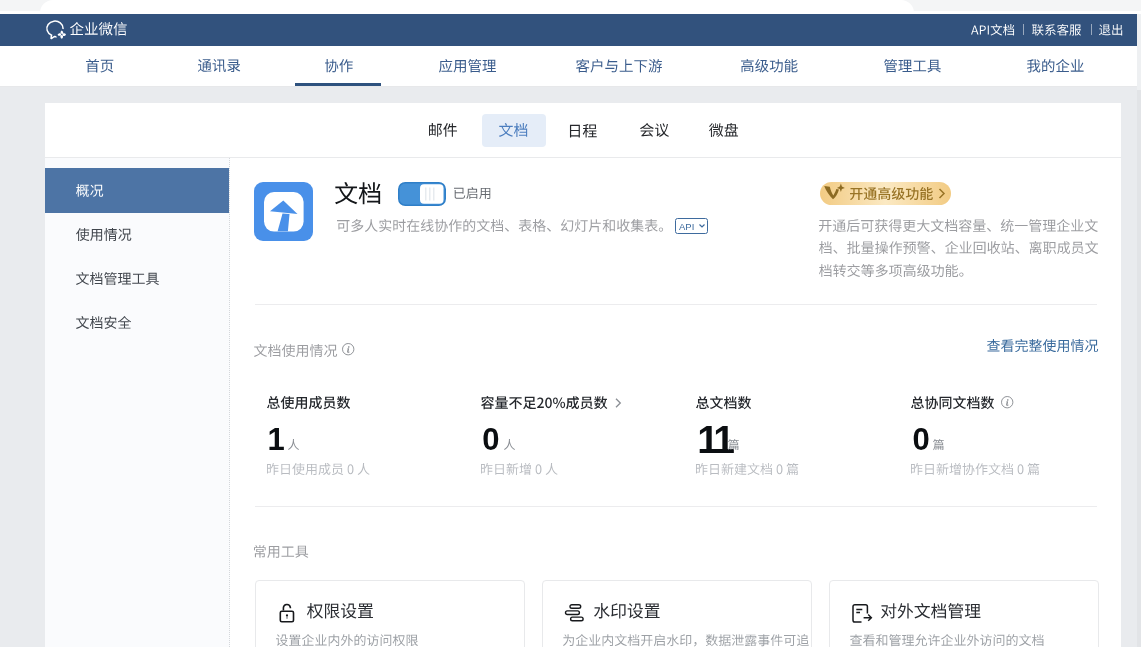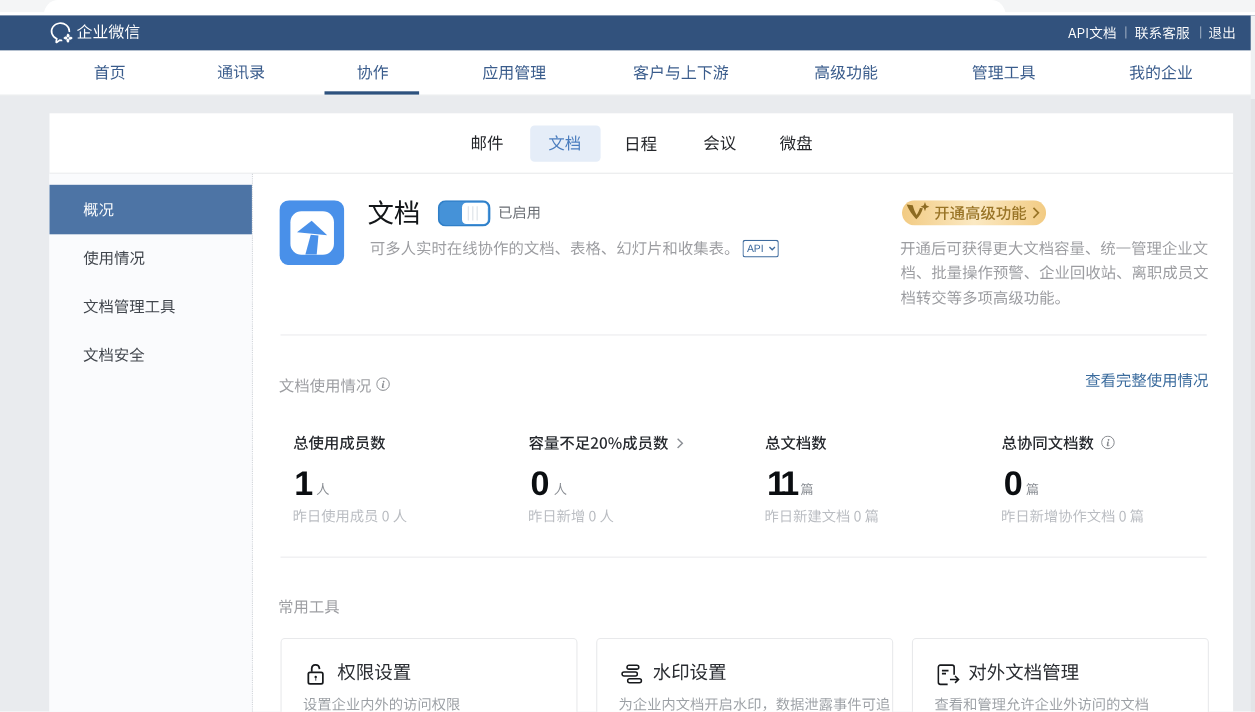--- a/index.html
+++ b/index.html
@@ -178,21 +178,21 @@
 <div class="ab" style="left:482.2px;top:427.5px;font-size:31px;font-weight:700;color:#0b0e11;line-height:24px;letter-spacing:-0.5px">0</div>
 <svg style="position:absolute;left:502.3px;top:437.3px;overflow:visible" width="15" height="15">
     <path transform="translate(1.48,12.04)" d="M5.5 -10.0C5.4 -8.2 5.5 -2.3 0.5 0.2C0.8 0.4 1.1 0.7 1.2 0.9C4.2 -0.7 5.5 -3.3 6.0 -5.8C6.6 -3.5 7.9 -0.6 10.9 0.9C11.1 0.6 11.3 0.3 11.6 0.1C7.3 -1.8 6.6 -6.8 6.4 -8.3C6.5 -9.0 6.5 -9.6 6.5 -10.0Z" fill="#8a8e94"></path>
   </svg>
 <svg style="position:absolute;left:479.2px;top:460.5px;overflow:visible" width="81" height="16">
     <path transform="translate(1.01,12.97)" d="M6.9 -10.9C6.5 -9.2 5.8 -7.4 4.9 -6.3C5.1 -6.1 5.4 -5.7 5.6 -5.5C6.1 -6.2 6.5 -7.0 6.9 -7.9H7.7V1.0H8.7V-2.3H12.4V-3.2H8.7V-5.2H12.2V-6.1H8.7V-7.9H12.5V-8.8H7.3C7.5 -9.4 7.7 -10.1 7.9 -10.7ZM3.9 -5.3V-2.3H1.9V-5.3ZM3.9 -6.2H1.9V-9.0H3.9ZM1.0 -9.9V-0.4H1.9V-1.4H4.8V-9.9Z M16.3 -4.6H22.8V-0.9H16.3ZM16.3 -5.5V-9.1H22.8V-5.5ZM15.3 -10.0V0.9H16.3V0.1H22.8V0.8H23.8V-10.0Z M30.7 -2.8C31.1 -2.1 31.5 -1.2 31.7 -0.7L32.4 -1.1C32.2 -1.6 31.8 -2.5 31.3 -3.1ZM27.8 -3.1C27.5 -2.3 27.1 -1.5 26.5 -0.9C26.7 -0.8 27.1 -0.5 27.2 -0.4C27.7 -1.0 28.2 -1.9 28.5 -2.9ZM33.2 -9.7V-5.2C33.2 -3.5 33.1 -1.2 32.0 0.3C32.2 0.4 32.6 0.7 32.7 0.9C33.9 -0.8 34.1 -3.3 34.1 -5.2V-5.6H36.1V1.0H37.0V-5.6H38.5V-6.5H34.1V-9.0C35.5 -9.2 37.0 -9.6 38.1 -10.0L37.3 -10.7C36.3 -10.3 34.6 -9.9 33.2 -9.7ZM28.8 -10.8C29.0 -10.4 29.2 -9.9 29.4 -9.6H26.8V-8.7H32.5V-9.6H30.4C30.2 -10.0 29.9 -10.5 29.7 -11.0ZM30.9 -8.7C30.7 -8.1 30.4 -7.2 30.2 -6.6H26.6V-5.8H29.3V-4.4H26.6V-3.5H29.3V-0.2C29.3 -0.1 29.2 -0.1 29.1 -0.1C29.0 -0.1 28.6 -0.1 28.1 -0.1C28.2 0.2 28.4 0.5 28.4 0.8C29.0 0.8 29.5 0.8 29.8 0.6C30.1 0.5 30.2 0.2 30.2 -0.2V-3.5H32.6V-4.4H30.2V-5.8H32.7V-6.6H31.1C31.3 -7.1 31.6 -7.8 31.8 -8.5ZM27.6 -8.5C27.9 -7.9 28.1 -7.1 28.1 -6.6L29.0 -6.8C28.9 -7.3 28.7 -8.1 28.4 -8.6Z M45.1 -7.7C45.4 -7.2 45.8 -6.4 45.9 -5.9L46.5 -6.1C46.4 -6.6 46.0 -7.4 45.6 -8.0ZM49.0 -8.0C48.8 -7.4 48.3 -6.6 48.0 -6.1L48.5 -5.8C48.8 -6.3 49.3 -7.1 49.7 -7.7ZM39.5 -1.7 39.8 -0.7C40.9 -1.1 42.2 -1.7 43.5 -2.2L43.3 -3.0L42.0 -2.5V-6.8H43.3V-7.7H42.0V-10.8H41.1V-7.7H39.7V-6.8H41.1V-2.2ZM44.7 -10.5C45.1 -10.1 45.5 -9.4 45.7 -9.0L46.5 -9.5C46.3 -9.8 45.9 -10.5 45.6 -10.9ZM43.8 -9.0V-4.7H50.8V-9.0H49.0C49.4 -9.5 49.8 -10.1 50.1 -10.6L49.1 -10.9C48.9 -10.4 48.4 -9.6 48.0 -9.0ZM44.7 -8.3H46.9V-5.4H44.7ZM47.7 -8.3H49.9V-5.4H47.7ZM45.4 -1.3H49.3V-0.4H45.4ZM45.4 -2.1V-3.2H49.3V-2.1ZM44.5 -3.9V1.0H45.4V0.4H49.3V1.0H50.2V-3.9Z M58.5 0.2C60.3 0.2 61.5 -1.5 61.5 -4.8C61.5 -8.1 60.3 -9.7 58.5 -9.7C56.7 -9.7 55.6 -8.1 55.6 -4.8C55.6 -1.5 56.7 0.2 58.5 0.2ZM58.5 -0.8C57.4 -0.8 56.7 -2.0 56.7 -4.8C56.7 -7.6 57.4 -8.8 58.5 -8.8C59.6 -8.8 60.3 -7.6 60.3 -4.8C60.3 -2.0 59.6 -0.8 58.5 -0.8Z M71.0 -10.9C70.9 -8.9 71.0 -2.5 65.6 0.2C65.9 0.4 66.2 0.7 66.4 1.0C69.6 -0.7 71.0 -3.6 71.6 -6.2C72.2 -3.8 73.6 -0.6 76.9 0.9C77.0 0.7 77.3 0.3 77.6 0.1C73.0 -1.9 72.2 -7.4 72.0 -9.0C72.0 -9.7 72.1 -10.4 72.1 -10.9Z" fill="#b9bcc1"></path>
   </svg>
 <svg style="position:absolute;left:694.2px;top:393.9px;overflow:visible" width="59" height="17">
     <path transform="translate(1.47,13.94)" d="M10.5 -3.0C11.3 -2.0 12.2 -0.7 12.4 0.2L13.5 -0.5C13.2 -1.4 12.4 -2.6 11.6 -3.6ZM3.9 -3.4V-0.7C3.9 0.7 4.3 1.0 6.2 1.0C6.5 1.0 8.7 1.0 9.1 1.0C10.5 1.0 11.0 0.6 11.1 -1.1C10.8 -1.1 10.2 -1.3 9.9 -1.5C9.8 -0.4 9.7 -0.2 9.0 -0.2C8.5 -0.2 6.7 -0.2 6.3 -0.2C5.4 -0.2 5.2 -0.2 5.2 -0.7V-3.4ZM1.8 -3.2C1.5 -2.1 1.1 -0.9 0.5 -0.2L1.8 0.4C2.4 -0.4 2.8 -1.8 3.0 -3.0ZM3.9 -7.8H10.1V-5.6H3.9ZM2.5 -9.0V-4.4H6.7L5.8 -3.7C6.7 -3.0 7.7 -2.1 8.2 -1.4L9.2 -2.3C8.7 -2.9 7.7 -3.8 6.8 -4.4H11.6V-9.0H9.5C9.9 -9.7 10.4 -10.5 10.8 -11.3L9.4 -11.8C9.1 -11.0 8.5 -9.9 8.0 -9.0H5.3L6.1 -9.4C5.8 -10.1 5.2 -11.1 4.6 -11.8L3.5 -11.3C4.0 -10.6 4.5 -9.7 4.8 -9.0Z M19.9 -11.5C20.2 -10.8 20.6 -10.0 20.8 -9.4H14.7V-8.1H16.9C17.7 -6.0 18.7 -4.3 20.1 -2.8C18.6 -1.6 16.7 -0.7 14.4 -0.1C14.7 0.2 15.1 0.8 15.3 1.1C17.6 0.4 19.5 -0.5 21.0 -1.9C22.6 -0.5 24.4 0.5 26.7 1.1C26.9 0.7 27.3 0.1 27.6 -0.2C25.4 -0.7 23.6 -1.6 22.1 -2.8C23.4 -4.2 24.4 -6.0 25.2 -8.1H27.4V-9.4H21.0L22.3 -9.8C22.1 -10.4 21.7 -11.3 21.3 -11.9ZM21.1 -3.7C19.9 -5.0 18.9 -6.5 18.2 -8.1H23.7C23.1 -6.4 22.2 -4.9 21.1 -3.7Z M39.8 -10.9C39.5 -9.9 39.0 -8.4 38.5 -7.5L39.5 -7.2C40.0 -8.1 40.6 -9.4 41.1 -10.6ZM33.5 -10.5C33.9 -9.5 34.5 -8.2 34.7 -7.3L35.8 -7.8C35.6 -8.6 35.0 -9.9 34.6 -10.9ZM30.6 -11.8V-8.9H28.6V-7.6H30.4C30.0 -5.8 29.1 -3.7 28.3 -2.6C28.5 -2.3 28.8 -1.7 29.0 -1.4C29.6 -2.2 30.1 -3.6 30.6 -5.0V1.2H31.8V-5.5C32.2 -4.8 32.6 -4.1 32.8 -3.6L33.6 -4.6C33.4 -5.0 32.2 -6.6 31.8 -7.1V-7.6H33.5V-8.9H31.8V-11.8ZM33.2 -1.0V0.3H39.6V1.0H40.9V-6.6H37.9V-11.8H36.6V-6.6H33.5V-5.4H39.6V-3.8H33.7V-2.6H39.6V-1.0Z M48.1 -11.6C47.9 -11.1 47.4 -10.3 47.1 -9.8L47.9 -9.4C48.3 -9.8 48.8 -10.5 49.2 -11.1ZM43.1 -11.1C43.5 -10.6 43.8 -9.8 43.9 -9.3L44.9 -9.7C44.8 -10.2 44.4 -11.0 44.1 -11.5ZM47.5 -3.5C47.2 -2.9 46.8 -2.3 46.4 -1.9C45.9 -2.1 45.4 -2.3 45.0 -2.5L45.5 -3.5ZM43.4 -2.1C44.0 -1.8 44.8 -1.5 45.4 -1.1C44.6 -0.6 43.6 -0.2 42.5 0.1C42.7 0.3 43.0 0.8 43.1 1.1C44.4 0.7 45.5 0.2 46.5 -0.5C47.0 -0.3 47.4 -0.0 47.7 0.2L48.5 -0.7C48.2 -0.9 47.8 -1.1 47.4 -1.3C48.1 -2.1 48.7 -3.1 49.0 -4.4L48.3 -4.6L48.1 -4.6H46.0L46.3 -5.2L45.1 -5.5C45.0 -5.2 44.9 -4.9 44.8 -4.6H42.9V-3.5H44.2C43.9 -3.0 43.6 -2.5 43.4 -2.1ZM45.4 -11.8V-9.3H42.7V-8.2H45.0C44.4 -7.4 43.4 -6.6 42.4 -6.3C42.7 -6.0 43.0 -5.6 43.1 -5.3C43.9 -5.7 44.8 -6.4 45.4 -7.1V-5.6H46.7V-7.4C47.3 -6.9 48.0 -6.3 48.3 -6.0L49.1 -7.0C48.8 -7.2 47.7 -7.8 47.0 -8.2H49.4V-9.3H46.7V-11.8ZM50.7 -11.7C50.4 -9.3 49.7 -6.9 48.6 -5.4C48.9 -5.2 49.4 -4.8 49.6 -4.6C49.9 -5.1 50.2 -5.6 50.5 -6.1C50.8 -4.9 51.1 -3.8 51.6 -2.8C50.8 -1.5 49.8 -0.5 48.3 0.2C48.5 0.4 48.9 1.0 49.0 1.2C50.4 0.5 51.5 -0.4 52.2 -1.6C52.9 -0.5 53.8 0.4 54.8 1.1C55.0 0.7 55.4 0.3 55.7 0.0C54.5 -0.6 53.7 -1.6 53.0 -2.8C53.7 -4.2 54.1 -5.9 54.4 -7.9H55.3V-9.2H51.5C51.6 -9.9 51.8 -10.7 51.9 -11.6ZM53.2 -7.9C53.0 -6.5 52.7 -5.2 52.3 -4.2C51.8 -5.3 51.5 -6.6 51.2 -7.9Z" fill="#25282d"></path>
   </svg>
-<div class="ab" style="left:697.2px;top:427.5px;font-size:31px;font-weight:700;color:#0b0e11;line-height:24px;letter-spacing:-3.5px">11</div>
+<div class="ab" style="left:697.2px;top:427.5px;font-size:39px;font-weight:700;color:#0b0e11;line-height:24px;letter-spacing:-3.5px">11</div>
 <svg style="position:absolute;left:726.2px;top:437.2px;overflow:visible" width="15" height="15">
     <path transform="translate(1.62,12.14)" d="M2.9 -3.3V0.9H3.7V-1.0H5.2V0.7H6.0V-1.0H7.6V0.7H8.3V-1.0H9.9V0.1C9.9 0.2 9.9 0.3 9.8 0.3C9.6 0.3 9.2 0.3 8.6 0.3C8.7 0.5 8.8 0.7 8.9 0.9C9.6 0.9 10.1 0.9 10.4 0.8C10.7 0.7 10.8 0.5 10.8 0.1V-3.3ZM3.7 -1.7V-2.6H5.2V-1.7ZM9.9 -1.7H8.3V-2.6H9.9ZM6.0 -1.7V-2.6H7.6V-1.7ZM2.8 -6.0H9.6V-4.8H2.8V-4.8ZM5.5 -7.4C5.6 -7.2 5.8 -6.9 5.9 -6.7H2.8L2.0 -6.7V-4.8C2.0 -3.2 1.8 -1.2 0.5 0.4C0.7 0.5 1.0 0.8 1.2 1.0C2.4 -0.6 2.7 -2.4 2.8 -4.1H10.5V-6.7H7.0C6.8 -7.0 6.5 -7.4 6.3 -7.6C6.5 -7.9 6.8 -8.1 7.0 -8.4H8.0C8.3 -8.0 8.7 -7.5 8.8 -7.1L9.6 -7.5C9.5 -7.7 9.3 -8.1 9.0 -8.4H11.2V-9.1H7.4C7.5 -9.4 7.7 -9.7 7.8 -9.9L6.9 -10.1C6.6 -9.2 6.0 -8.4 5.2 -7.8C5.4 -7.7 5.6 -7.6 5.7 -7.5ZM2.2 -10.1C1.8 -9.1 1.1 -8.0 0.4 -7.3C0.6 -7.2 1.0 -7.0 1.1 -6.8C1.5 -7.3 1.9 -7.8 2.3 -8.4H3.0C3.2 -8.0 3.4 -7.5 3.5 -7.2L4.3 -7.4C4.2 -7.7 4.1 -8.1 3.9 -8.4H5.8V-9.1H2.7C2.8 -9.4 2.9 -9.7 3.0 -9.9Z" fill="#8a8e94"></path>
   </svg>
 <svg style="position:absolute;left:694.2px;top:460.5px;overflow:visible" width="106" height="16">
     <path transform="translate(1.01,13.01)" d="M6.9 -10.9C6.5 -9.2 5.8 -7.4 4.9 -6.3C5.1 -6.1 5.4 -5.7 5.6 -5.5C6.1 -6.2 6.5 -7.0 6.9 -7.9H7.7V1.0H8.7V-2.3H12.4V-3.2H8.7V-5.2H12.2V-6.1H8.7V-7.9H12.5V-8.8H7.3C7.5 -9.4 7.7 -10.1 7.9 -10.7ZM3.9 -5.3V-2.3H1.9V-5.3ZM3.9 -6.2H1.9V-9.0H3.9ZM1.0 -9.9V-0.4H1.9V-1.4H4.8V-9.9Z M16.3 -4.6H22.8V-0.9H16.3ZM16.3 -5.5V-9.1H22.8V-5.5ZM15.3 -10.0V0.9H16.3V0.1H22.8V0.8H23.8V-10.0Z M30.7 -2.8C31.1 -2.1 31.5 -1.2 31.7 -0.7L32.4 -1.1C32.2 -1.6 31.8 -2.5 31.3 -3.1ZM27.8 -3.1C27.5 -2.3 27.1 -1.5 26.5 -0.9C26.7 -0.8 27.1 -0.5 27.2 -0.4C27.7 -1.0 28.2 -1.9 28.5 -2.9ZM33.2 -9.7V-5.2C33.2 -3.5 33.1 -1.2 32.0 0.3C32.2 0.4 32.6 0.7 32.7 0.9C33.9 -0.8 34.1 -3.3 34.1 -5.2V-5.6H36.1V1.0H37.0V-5.6H38.5V-6.5H34.1V-9.0C35.5 -9.2 37.0 -9.6 38.1 -10.0L37.3 -10.7C36.3 -10.3 34.6 -9.9 33.2 -9.7ZM28.8 -10.8C29.0 -10.4 29.2 -9.9 29.4 -9.6H26.8V-8.7H32.5V-9.6H30.4C30.2 -10.0 29.9 -10.5 29.7 -11.0ZM30.9 -8.7C30.7 -8.1 30.4 -7.2 30.2 -6.6H26.6V-5.8H29.3V-4.4H26.6V-3.5H29.3V-0.2C29.3 -0.1 29.2 -0.1 29.1 -0.1C29.0 -0.1 28.6 -0.1 28.1 -0.1C28.2 0.2 28.4 0.5 28.4 0.8C29.0 0.8 29.5 0.8 29.8 0.6C30.1 0.5 30.2 0.2 30.2 -0.2V-3.5H32.6V-4.4H30.2V-5.8H32.7V-6.6H31.1C31.3 -7.1 31.6 -7.8 31.8 -8.5ZM27.6 -8.5C27.9 -7.9 28.1 -7.1 28.1 -6.6L29.0 -6.8C28.9 -7.3 28.7 -8.1 28.4 -8.6Z M44.1 -9.8V-9.0H46.6V-8.1H43.3V-7.3H46.6V-6.3H44.0V-5.5H46.6V-4.5H43.9V-3.7H46.6V-2.7H43.4V-1.9H46.6V-0.6H47.5V-1.9H51.2V-2.7H47.5V-3.7H50.7V-4.5H47.5V-5.5H50.4V-7.3H51.3V-8.1H50.4V-9.8H47.5V-10.9H46.6V-9.8ZM47.5 -7.3H49.5V-6.3H47.5ZM47.5 -8.1V-9.0H49.5V-8.1ZM40.3 -5.1C40.3 -5.3 40.6 -5.4 40.8 -5.5H42.4C42.2 -4.4 41.9 -3.4 41.6 -2.5C41.2 -3.0 41.0 -3.7 40.7 -4.5L40.0 -4.2C40.3 -3.1 40.7 -2.3 41.2 -1.6C40.7 -0.8 40.2 -0.1 39.5 0.4C39.7 0.5 40.1 0.9 40.2 1.0C40.8 0.6 41.4 -0.1 41.8 -0.9C43.2 0.4 45.1 0.7 47.5 0.7H51.1C51.2 0.5 51.4 0.0 51.5 -0.2C50.8 -0.2 48.0 -0.2 47.5 -0.2C45.3 -0.2 43.5 -0.5 42.2 -1.7C42.8 -2.9 43.1 -4.4 43.3 -6.3L42.8 -6.4L42.6 -6.4H41.5C42.1 -7.4 42.8 -8.6 43.4 -9.9L42.8 -10.3L42.5 -10.1H39.8V-9.2H42.1C41.6 -8.1 40.9 -7.0 40.7 -6.7C40.4 -6.3 40.1 -6.0 39.9 -5.9C40.0 -5.7 40.2 -5.3 40.3 -5.1Z M57.5 -10.7C57.9 -10.1 58.3 -9.2 58.5 -8.7L59.5 -9.0C59.4 -9.5 58.9 -10.4 58.5 -11.0ZM52.6 -8.6V-7.7H54.7C55.4 -5.7 56.5 -4.0 57.8 -2.6C56.4 -1.4 54.6 -0.5 52.5 0.1C52.7 0.3 53.0 0.8 53.1 1.0C55.2 0.3 57.1 -0.6 58.5 -1.9C60.0 -0.6 61.8 0.4 63.9 0.9C64.1 0.7 64.3 0.3 64.6 0.1C62.5 -0.5 60.7 -1.4 59.3 -2.6C60.6 -4.0 61.6 -5.6 62.3 -7.7H64.4V-8.6ZM58.6 -3.3C57.3 -4.5 56.4 -6.0 55.7 -7.7H61.2C60.6 -5.9 59.7 -4.5 58.6 -3.3Z M76.1 -10.1C75.8 -9.1 75.2 -7.8 74.8 -6.9L75.6 -6.7C76.0 -7.5 76.6 -8.7 77.0 -9.8ZM70.2 -9.8C70.6 -8.8 71.1 -7.6 71.3 -6.8L72.2 -7.1C71.9 -7.9 71.4 -9.1 71.0 -10.1ZM67.5 -10.9V-8.1H65.6V-7.2H67.4C67.0 -5.4 66.1 -3.4 65.3 -2.3C65.5 -2.1 65.7 -1.7 65.8 -1.4C66.5 -2.3 67.1 -3.7 67.5 -5.2V1.0H68.4V-5.5C68.8 -4.9 69.3 -4.1 69.5 -3.6L70.1 -4.4C69.9 -4.7 68.8 -6.3 68.4 -6.7V-7.2H70.1V-8.1H68.4V-10.9ZM69.8 -0.8V0.1H75.9V0.9H76.9V-6.1H74.0V-10.9H73.1V-6.1H70.1V-5.2H75.9V-3.5H70.3V-2.6H75.9V-0.8Z M84.5 0.2C86.3 0.2 87.5 -1.5 87.5 -4.8C87.5 -8.1 86.3 -9.7 84.5 -9.7C82.7 -9.7 81.6 -8.1 81.6 -4.8C81.6 -1.5 82.7 0.2 84.5 0.2ZM84.5 -0.8C83.4 -0.8 82.7 -2.0 82.7 -4.8C82.7 -7.6 83.4 -8.8 84.5 -8.8C85.6 -8.8 86.3 -7.6 86.3 -4.8C86.3 -2.0 85.6 -0.8 84.5 -0.8Z M94.1 -3.6V1.0H95.0V-1.1H96.7V0.7H97.5V-1.1H99.2V0.7H100.0V-1.1H101.8V0.1C101.8 0.3 101.8 0.3 101.6 0.3C101.5 0.3 101.0 0.3 100.4 0.3C100.5 0.5 100.6 0.8 100.7 1.0C101.4 1.0 102.0 1.0 102.3 0.9C102.6 0.8 102.7 0.6 102.7 0.1V-3.6ZM95.0 -1.8V-2.9H96.7V-1.8ZM101.8 -1.8H100.0V-2.9H101.8ZM97.5 -1.8V-2.9H99.2V-1.8ZM94.1 -6.5H101.5V-5.2H94.1V-5.2ZM97.0 -8.0C97.1 -7.8 97.3 -7.5 97.5 -7.2H94.1L93.2 -7.3V-5.3C93.2 -3.5 93.0 -1.3 91.6 0.4C91.8 0.6 92.2 0.9 92.3 1.0C93.7 -0.6 94.0 -2.6 94.1 -4.4H102.4V-7.2H98.6C98.4 -7.6 98.1 -8.0 97.9 -8.3C98.1 -8.5 98.4 -8.8 98.6 -9.1H99.7C100.1 -8.7 100.4 -8.1 100.6 -7.7L101.5 -8.1C101.3 -8.4 101.1 -8.8 100.8 -9.1H103.2V-9.9H99.1C99.2 -10.2 99.4 -10.5 99.5 -10.8L98.5 -11.0C98.2 -10.0 97.5 -9.1 96.7 -8.4C96.9 -8.4 97.1 -8.3 97.3 -8.2ZM93.4 -11.0C93.0 -9.8 92.3 -8.7 91.5 -7.9C91.7 -7.8 92.1 -7.6 92.3 -7.4C92.7 -7.9 93.1 -8.5 93.5 -9.1H94.3C94.5 -8.7 94.8 -8.1 94.9 -7.7L95.7 -8.0C95.6 -8.3 95.4 -8.7 95.2 -9.1H97.3V-9.9H94.0C94.1 -10.2 94.2 -10.5 94.3 -10.8Z" fill="#b9bcc1"></path>
   </svg>
 <svg style="position:absolute;left:909.4px;top:393.9px;overflow:visible" width="87" height="17">
     <path transform="translate(1.47,13.94)" d="M10.5 -3.0C11.3 -2.0 12.2 -0.7 12.4 0.2L13.5 -0.5C13.2 -1.4 12.4 -2.6 11.6 -3.6ZM3.9 -3.4V-0.7C3.9 0.7 4.3 1.0 6.2 1.0C6.5 1.0 8.7 1.0 9.1 1.0C10.5 1.0 11.0 0.6 11.1 -1.1C10.8 -1.1 10.2 -1.3 9.9 -1.5C9.8 -0.4 9.7 -0.2 9.0 -0.2C8.5 -0.2 6.7 -0.2 6.3 -0.2C5.4 -0.2 5.2 -0.2 5.2 -0.7V-3.4ZM1.8 -3.2C1.5 -2.1 1.1 -0.9 0.5 -0.2L1.8 0.4C2.4 -0.4 2.8 -1.8 3.0 -3.0ZM3.9 -7.8H10.1V-5.6H3.9ZM2.5 -9.0V-4.4H6.7L5.8 -3.7C6.7 -3.0 7.7 -2.1 8.2 -1.4L9.2 -2.3C8.7 -2.9 7.7 -3.8 6.8 -4.4H11.6V-9.0H9.5C9.9 -9.7 10.4 -10.5 10.8 -11.3L9.4 -11.8C9.1 -11.0 8.5 -9.9 8.0 -9.0H5.3L6.1 -9.4C5.8 -10.1 5.2 -11.1 4.6 -11.8L3.5 -11.3C4.0 -10.6 4.5 -9.7 4.8 -9.0Z M19.2 -6.7C19.0 -5.4 18.6 -4.1 18.0 -3.2C18.2 -3.1 18.7 -2.7 19.0 -2.5C19.6 -3.5 20.1 -5.0 20.4 -6.4ZM16.1 -11.8V-8.5H14.6V-7.3H16.1V1.2H17.4V-7.3H18.8V-8.5H17.4V-11.8ZM21.5 -11.7V-9.2H19.2V-7.9H21.5C21.4 -5.3 20.8 -2.1 17.9 0.3C18.2 0.5 18.7 0.9 18.9 1.2C22.1 -1.5 22.7 -5.0 22.8 -7.9H24.4C24.3 -2.8 24.2 -0.8 23.8 -0.4C23.7 -0.2 23.6 -0.2 23.3 -0.2C23.0 -0.2 22.3 -0.2 21.6 -0.3C21.8 0.1 21.9 0.6 22.0 1.0C22.7 1.0 23.5 1.1 23.9 1.0C24.4 0.9 24.7 0.8 25.0 0.4C25.4 -0.2 25.5 -1.8 25.7 -6.3C26.0 -5.0 26.4 -3.3 26.5 -2.3L27.7 -2.6C27.5 -3.6 27.1 -5.3 26.7 -6.6L25.7 -6.4L25.7 -8.6C25.7 -8.7 25.7 -9.2 25.7 -9.2H22.8V-11.7Z M31.5 -8.6V-7.5H38.5V-8.6ZM33.4 -5.1H36.6V-2.7H33.4ZM32.2 -6.2V-0.6H33.4V-1.6H37.8V-6.2ZM29.1 -11.1V1.2H30.4V-9.9H39.6V-0.4C39.6 -0.2 39.5 -0.1 39.2 -0.1C39.0 -0.1 38.2 -0.1 37.4 -0.1C37.6 0.2 37.8 0.8 37.8 1.2C39.0 1.2 39.8 1.2 40.2 0.9C40.7 0.7 40.9 0.3 40.9 -0.4V-11.1Z M47.9 -11.5C48.2 -10.8 48.6 -10.0 48.8 -9.4H42.7V-8.1H44.9C45.7 -6.0 46.7 -4.3 48.1 -2.8C46.6 -1.6 44.7 -0.7 42.4 -0.1C42.7 0.2 43.1 0.8 43.3 1.1C45.6 0.4 47.5 -0.5 49.0 -1.9C50.6 -0.5 52.4 0.5 54.7 1.1C54.9 0.7 55.3 0.1 55.6 -0.2C53.4 -0.7 51.6 -1.6 50.1 -2.8C51.4 -4.2 52.4 -6.0 53.2 -8.1H55.4V-9.4H49.0L50.3 -9.8C50.1 -10.4 49.7 -11.3 49.3 -11.9ZM49.1 -3.7C47.9 -5.0 46.9 -6.5 46.2 -8.1H51.7C51.1 -6.4 50.2 -4.9 49.1 -3.7Z M67.8 -10.9C67.5 -9.9 67.0 -8.4 66.5 -7.5L67.5 -7.2C68.0 -8.1 68.6 -9.4 69.1 -10.6ZM61.5 -10.5C61.9 -9.5 62.5 -8.2 62.7 -7.3L63.8 -7.8C63.6 -8.6 63.0 -9.9 62.6 -10.9ZM58.6 -11.8V-8.9H56.6V-7.6H58.4C58.0 -5.8 57.1 -3.7 56.3 -2.6C56.5 -2.3 56.8 -1.7 57.0 -1.4C57.6 -2.2 58.1 -3.6 58.6 -5.0V1.2H59.8V-5.5C60.2 -4.8 60.6 -4.1 60.8 -3.6L61.6 -4.6C61.4 -5.0 60.2 -6.6 59.8 -7.1V-7.6H61.5V-8.9H59.8V-11.8ZM61.2 -1.0V0.3H67.6V1.0H68.9V-6.6H65.9V-11.8H64.6V-6.6H61.5V-5.4H67.6V-3.8H61.7V-2.6H67.6V-1.0Z M76.1 -11.6C75.9 -11.1 75.4 -10.3 75.1 -9.8L75.9 -9.4C76.3 -9.8 76.8 -10.5 77.2 -11.1ZM71.1 -11.1C71.5 -10.6 71.8 -9.8 71.9 -9.3L72.9 -9.7C72.8 -10.2 72.4 -11.0 72.1 -11.5ZM75.5 -3.5C75.2 -2.9 74.8 -2.3 74.4 -1.9C73.9 -2.1 73.4 -2.3 73.0 -2.5L73.5 -3.5ZM71.4 -2.1C72.0 -1.8 72.8 -1.5 73.4 -1.1C72.6 -0.6 71.6 -0.2 70.5 0.1C70.7 0.3 71.0 0.8 71.1 1.1C72.4 0.7 73.5 0.2 74.5 -0.5C75.0 -0.3 75.4 -0.0 75.7 0.2L76.5 -0.7C76.2 -0.9 75.8 -1.1 75.4 -1.3C76.1 -2.1 76.7 -3.1 77.0 -4.4L76.3 -4.6L76.1 -4.6H74.0L74.3 -5.2L73.1 -5.5C73.0 -5.2 72.9 -4.9 72.8 -4.6H70.9V-3.5H72.2C71.9 -3.0 71.6 -2.5 71.4 -2.1ZM73.4 -11.8V-9.3H70.7V-8.2H73.0C72.4 -7.4 71.4 -6.6 70.4 -6.3C70.7 -6.0 71.0 -5.6 71.1 -5.3C71.9 -5.7 72.8 -6.4 73.4 -7.1V-5.6H74.7V-7.4C75.3 -6.9 76.0 -6.3 76.3 -6.0L77.1 -7.0C76.8 -7.2 75.7 -7.8 75.0 -8.2H77.4V-9.3H74.7V-11.8ZM78.7 -11.7C78.4 -9.3 77.7 -6.9 76.6 -5.4C76.9 -5.2 77.4 -4.8 77.6 -4.6C77.9 -5.1 78.2 -5.6 78.5 -6.1C78.8 -4.9 79.1 -3.8 79.6 -2.8C78.8 -1.5 77.8 -0.5 76.3 0.2C76.5 0.4 76.9 1.0 77.0 1.2C78.4 0.5 79.5 -0.4 80.2 -1.6C80.9 -0.5 81.8 0.4 82.8 1.1C83.0 0.7 83.4 0.3 83.7 0.0C82.5 -0.6 81.7 -1.6 81.0 -2.8C81.7 -4.2 82.1 -5.9 82.4 -7.9H83.3V-9.2H79.5C79.6 -9.9 79.8 -10.7 79.9 -11.6ZM81.2 -7.9C81.0 -6.5 80.7 -5.2 80.3 -4.2C79.8 -5.3 79.5 -6.6 79.2 -7.9Z" fill="#25282d"></path>
   </svg>
 <svg class="ab" style="left:1000.5px;top:396.3px" width="13" height="13" viewBox="0 0 13 13">

